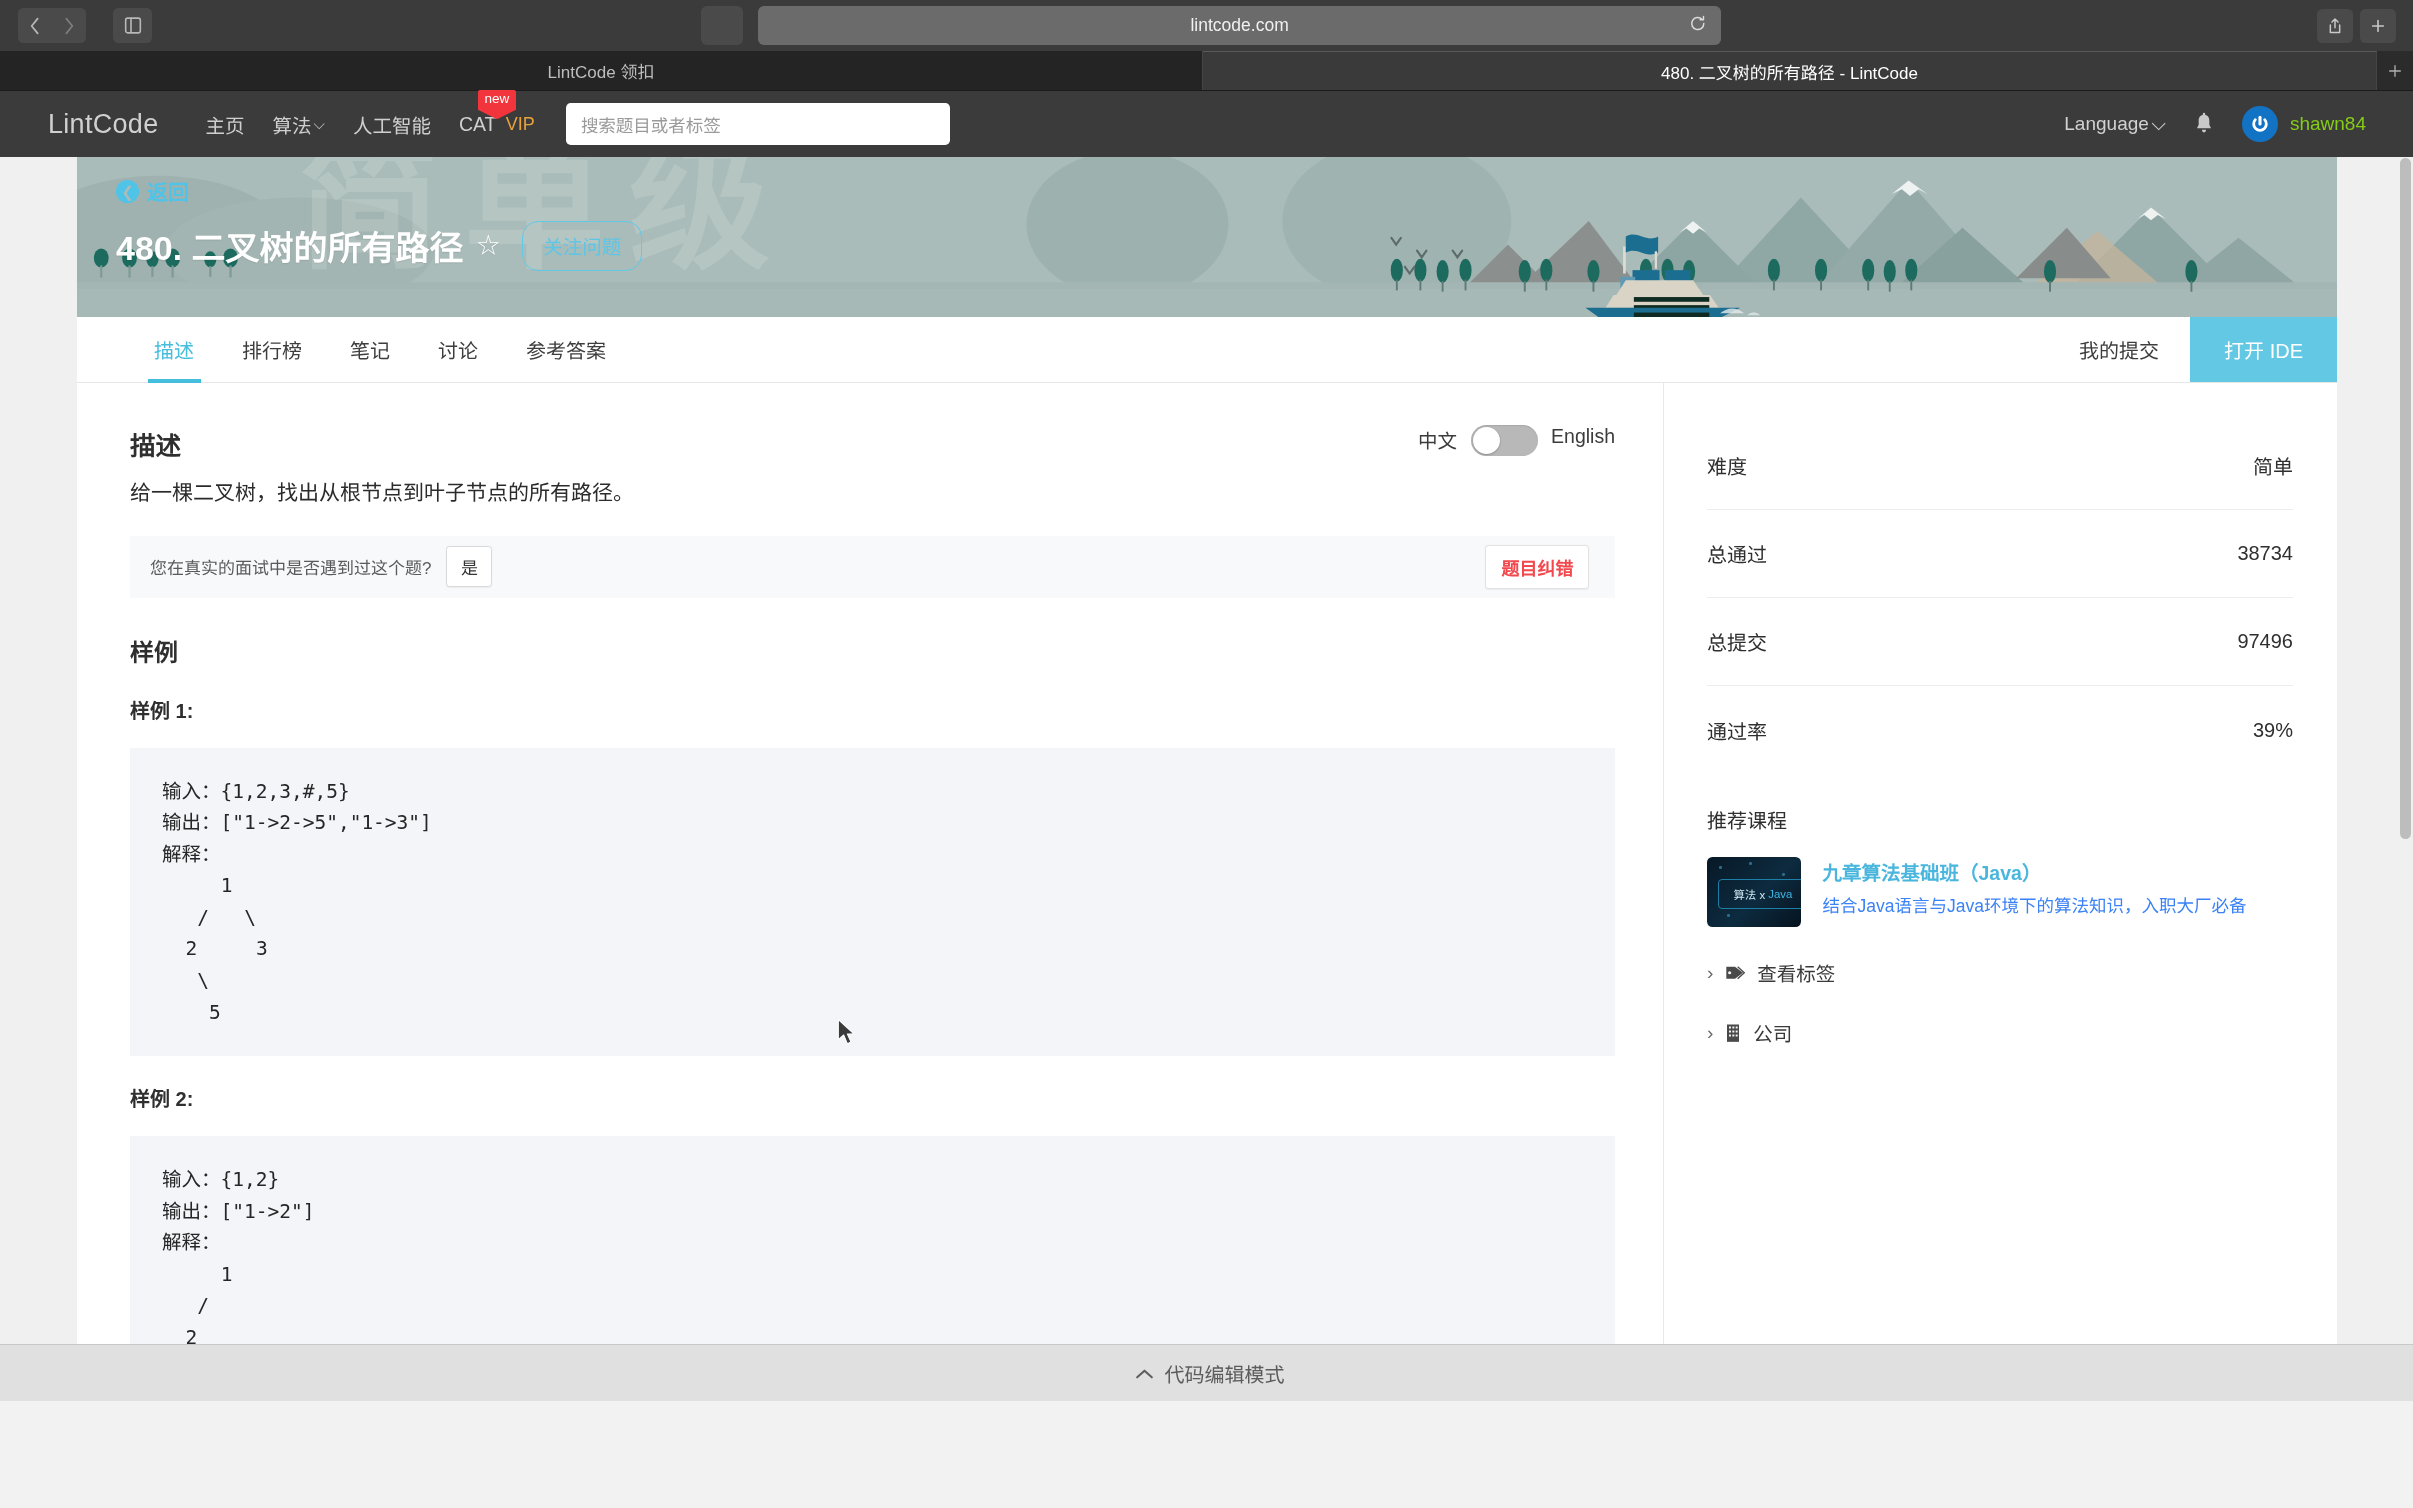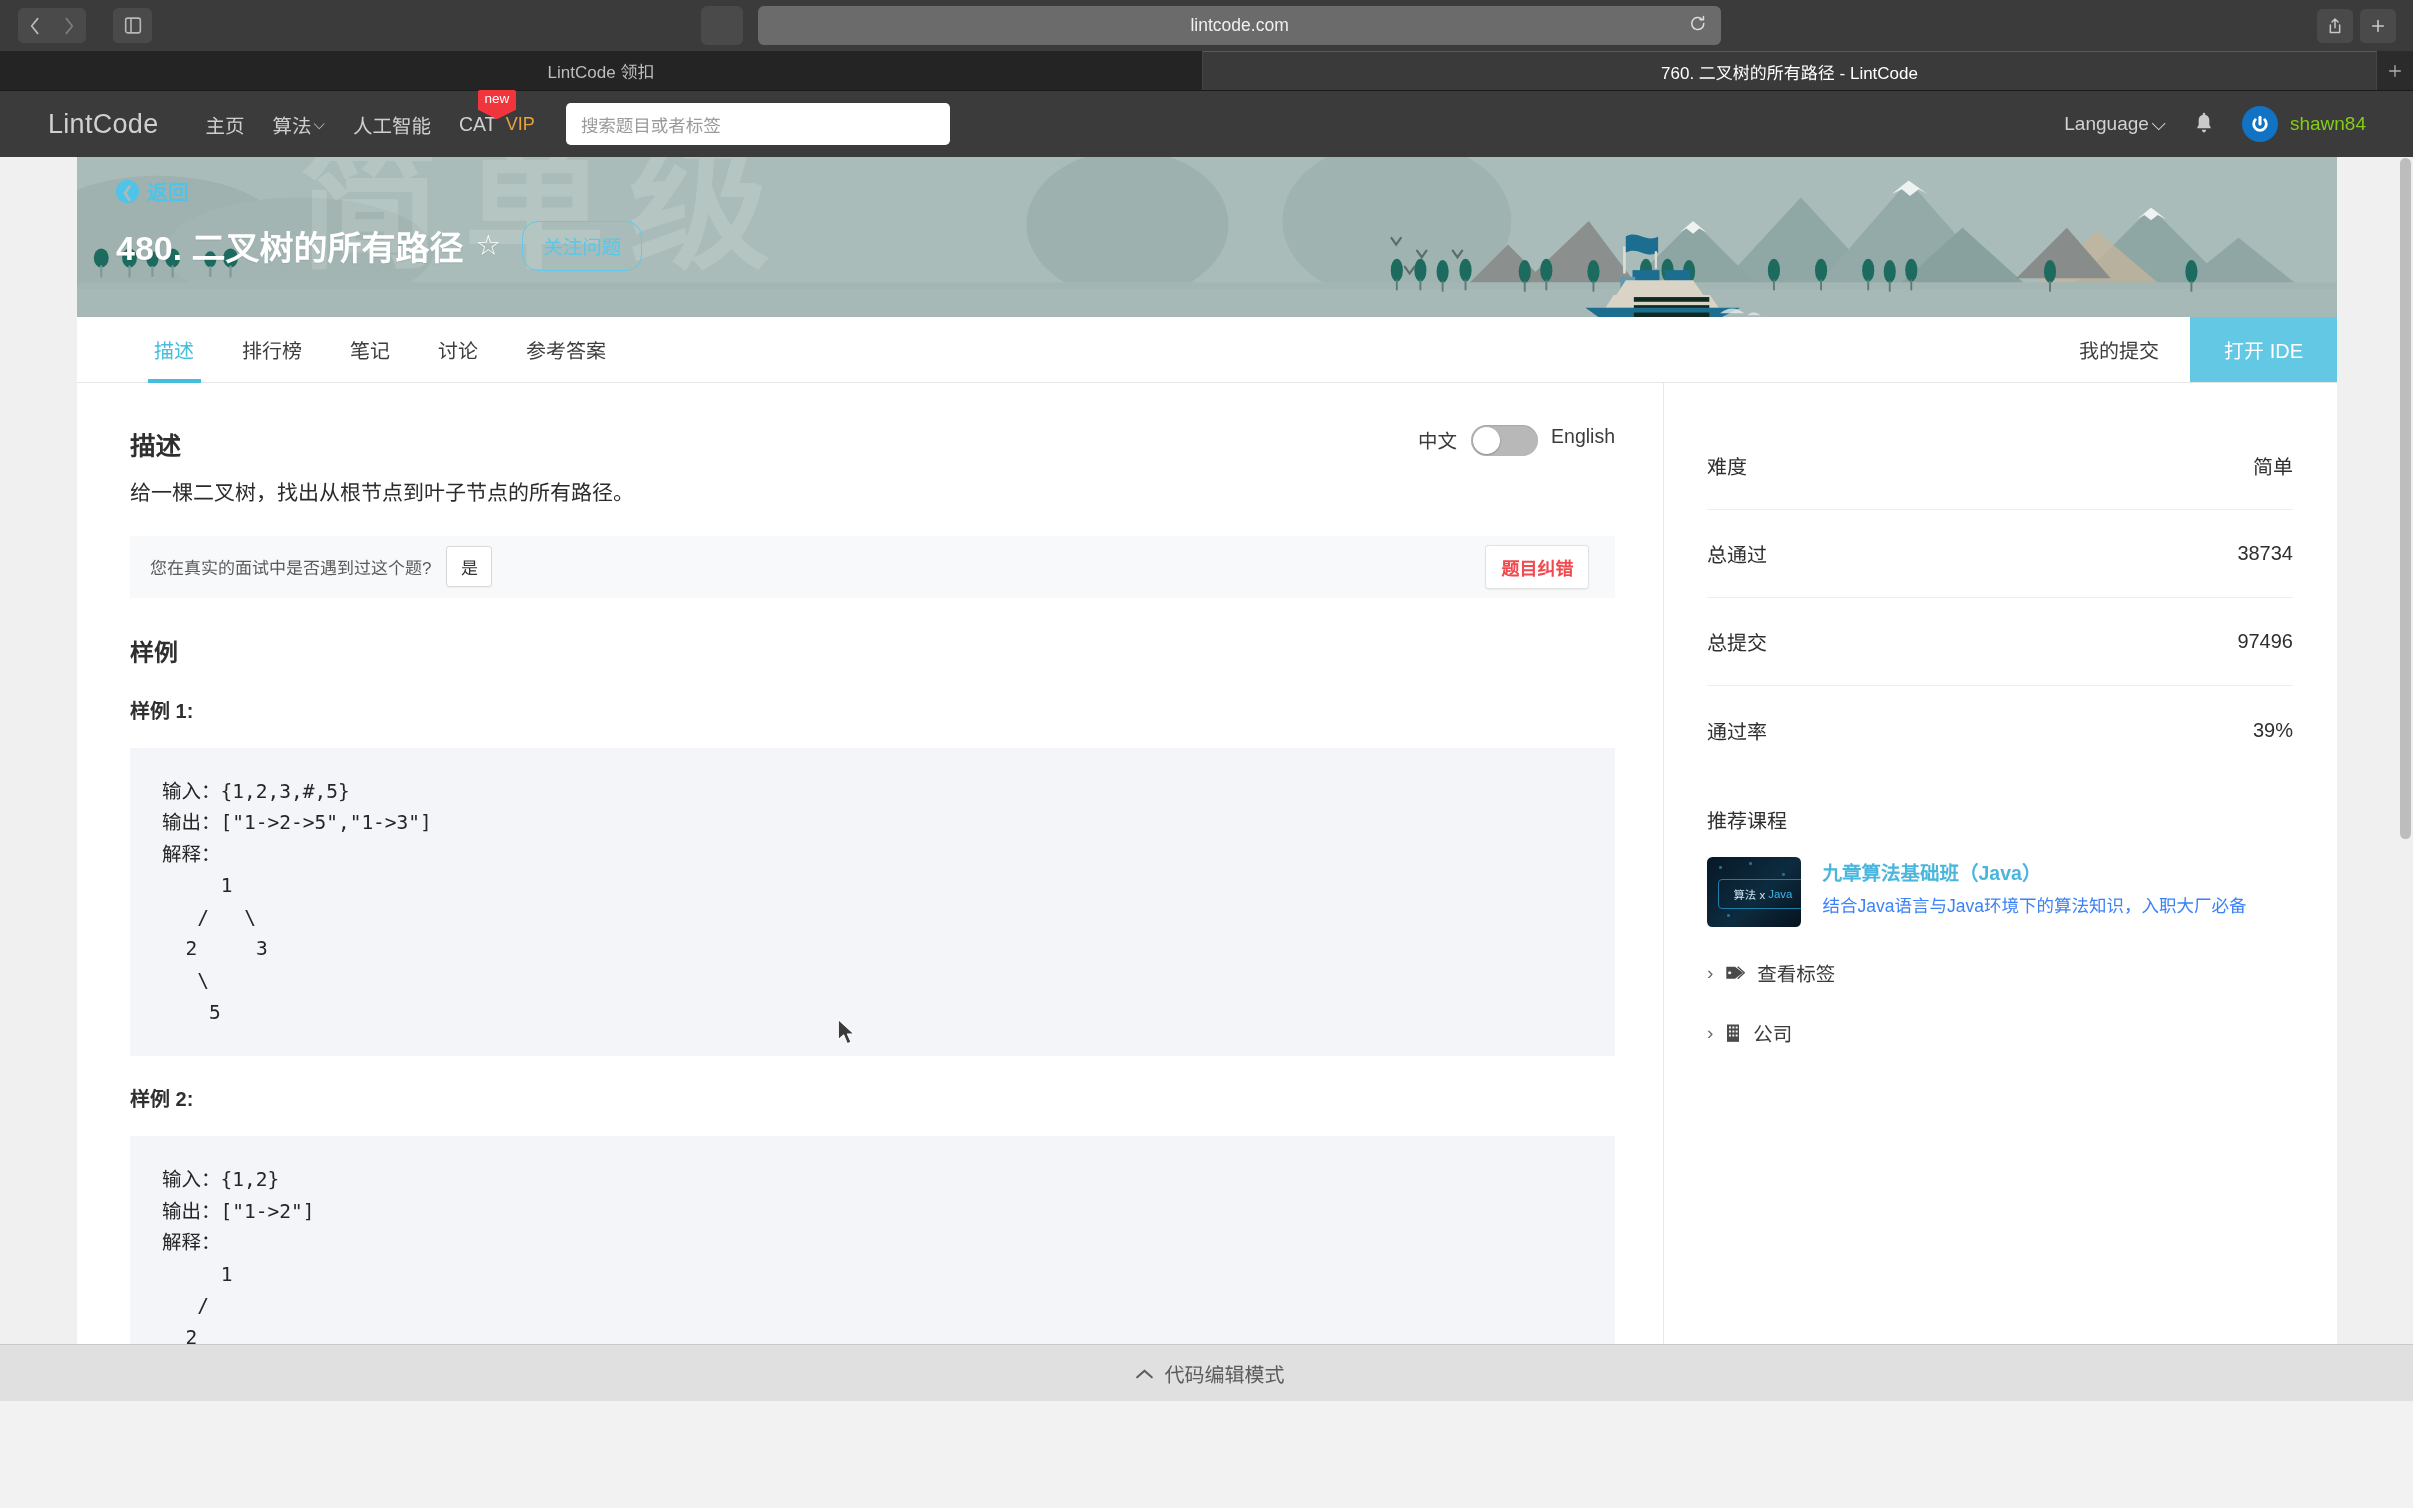--- a/index.html
+++ b/index.html
@@ -408,21 +408,21 @@
       </svg>
     </div>
   </div>
 </div>
 
 <div class="tabstrip">
   <div class="tab inactive">
     <span>LintCode 领扣</span>
   </div>
   <div class="tab active">
-    <span>760. 二叉树的所有路径 - LintCode</span>
+    <span>480. 二叉树的所有路径 - LintCode</span>
   </div>
   <div class="tab-newbtn">
     <svg width="16" height="16" viewBox="0 0 24 24">
       <line x1="12" y1="4" x2="12" y2="20" stroke="currentColor" stroke-width="2" stroke-linecap="round"></line>
       <line x1="4" y1="12" x2="20" y2="12" stroke="currentColor" stroke-width="2" stroke-linecap="round"></line>
     </svg>
   </div>
 </div>
 
 <div class="site-header">

